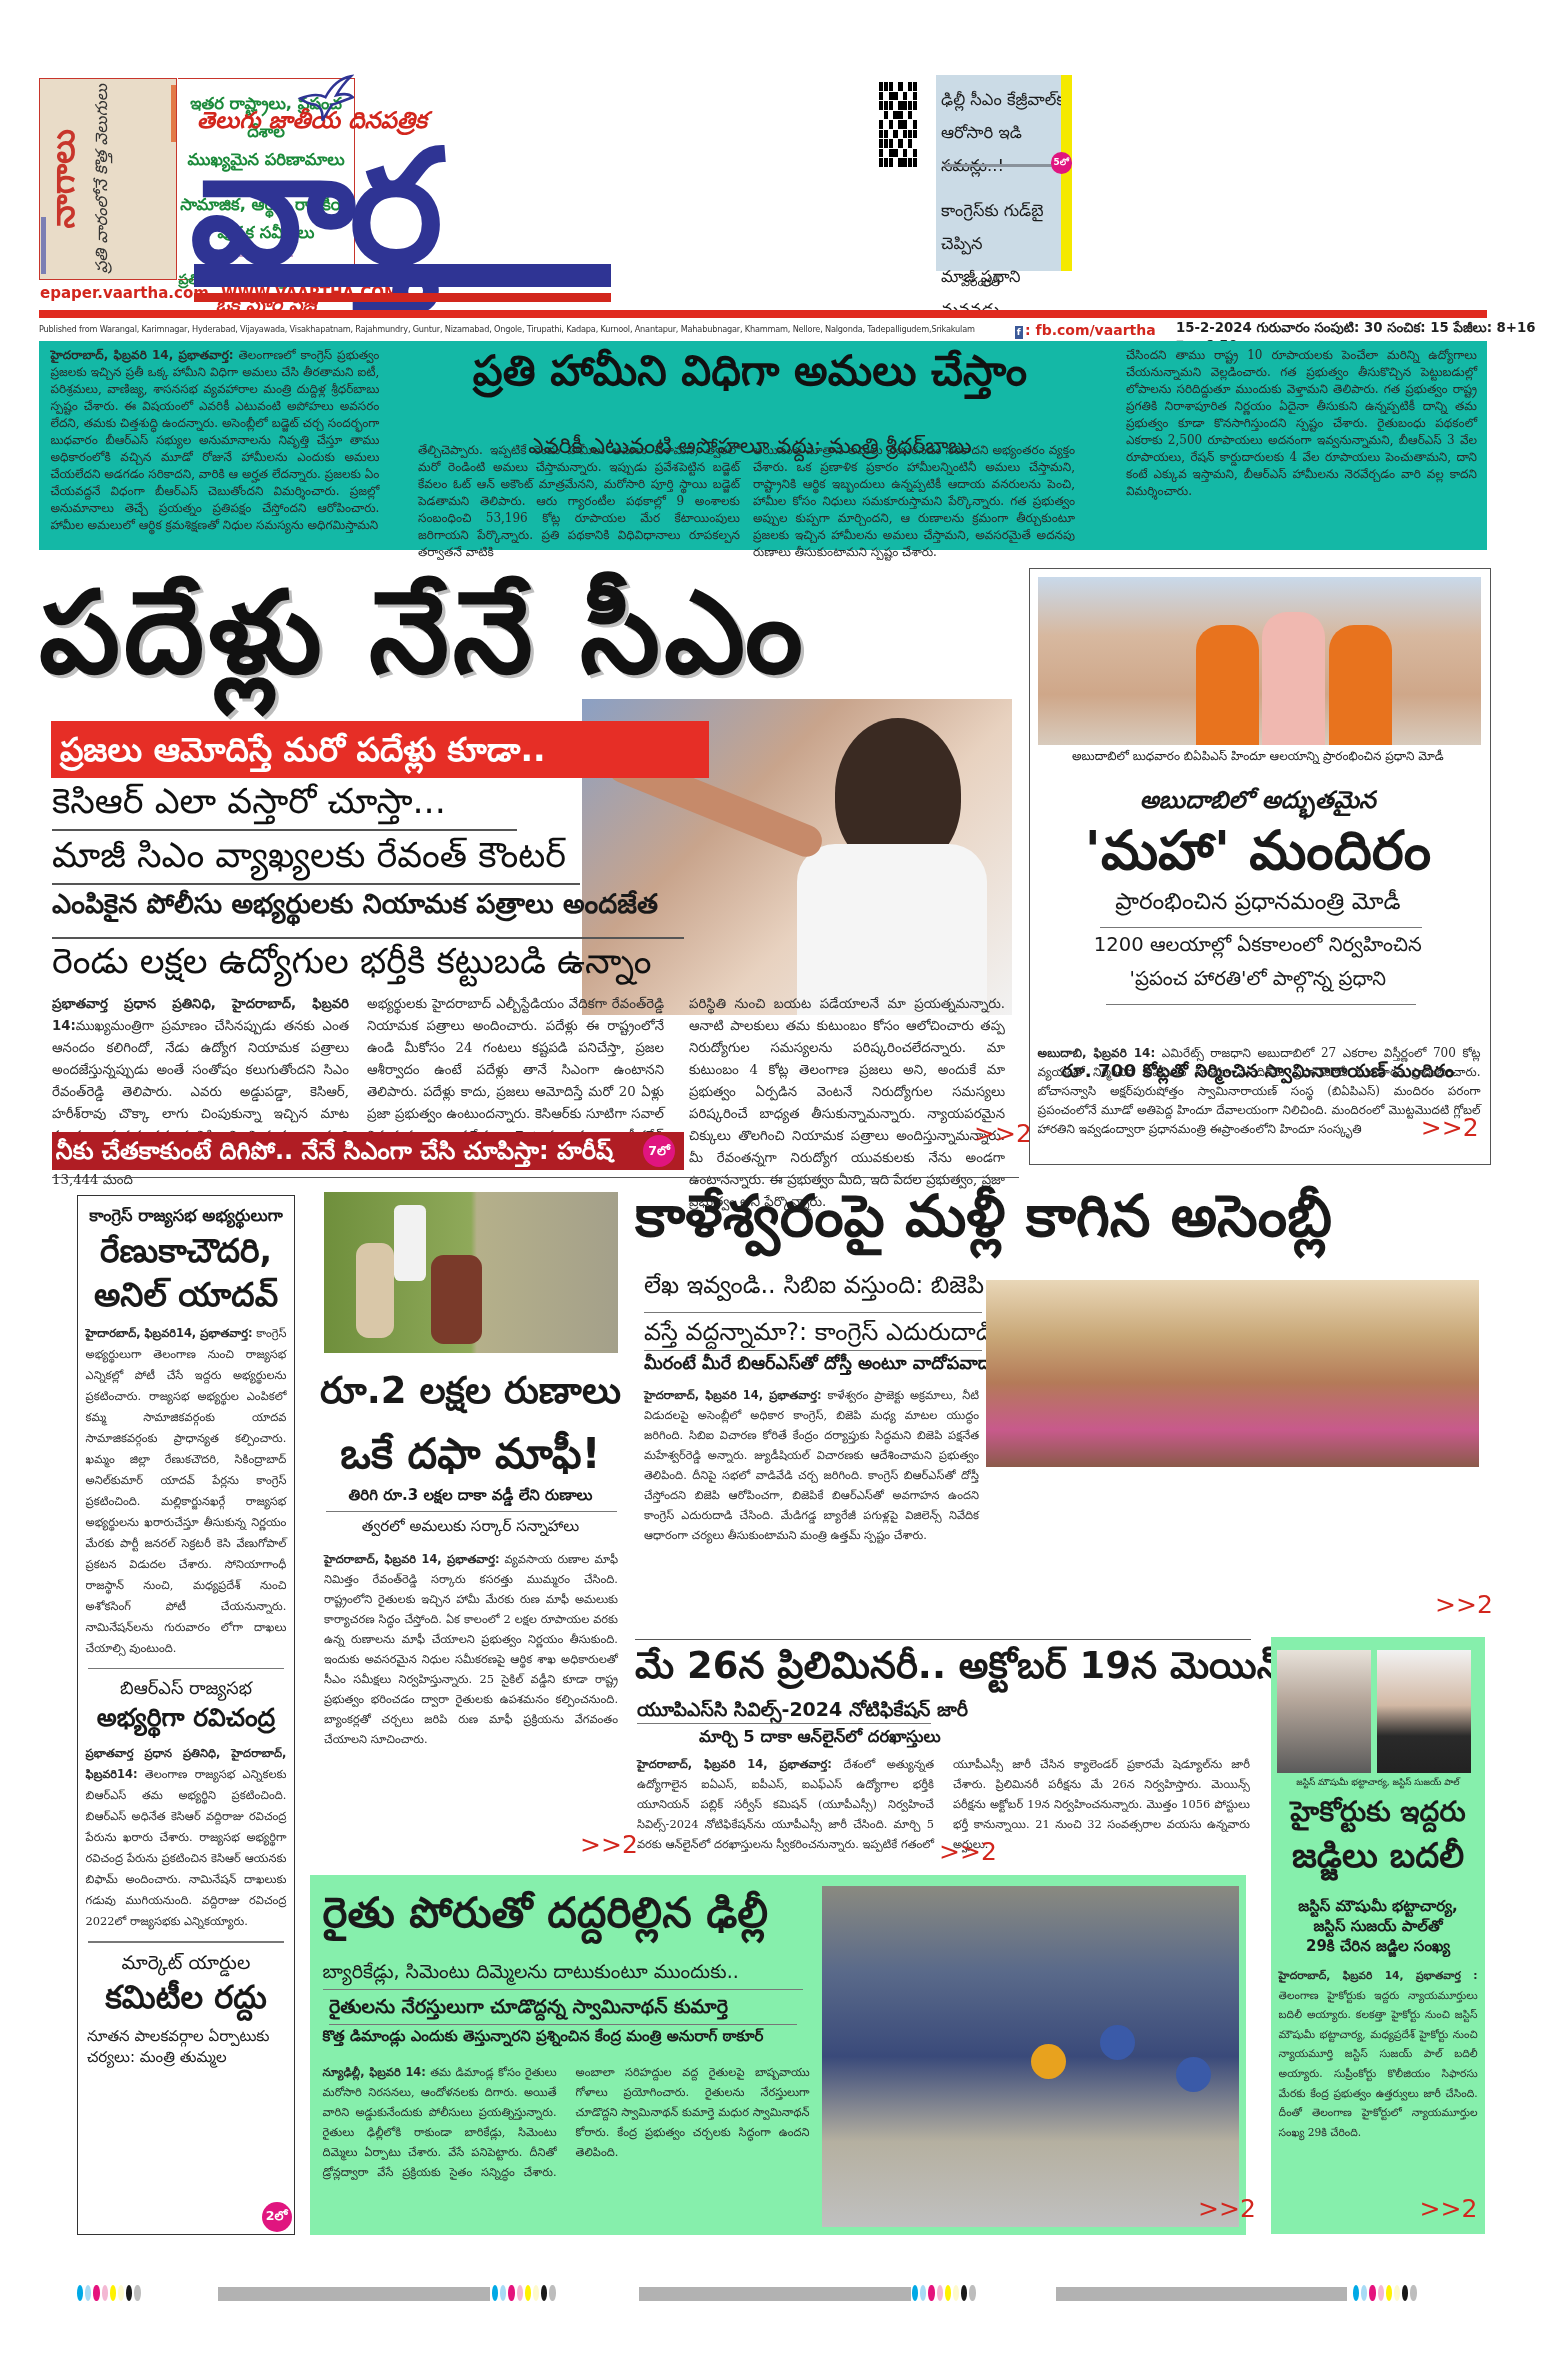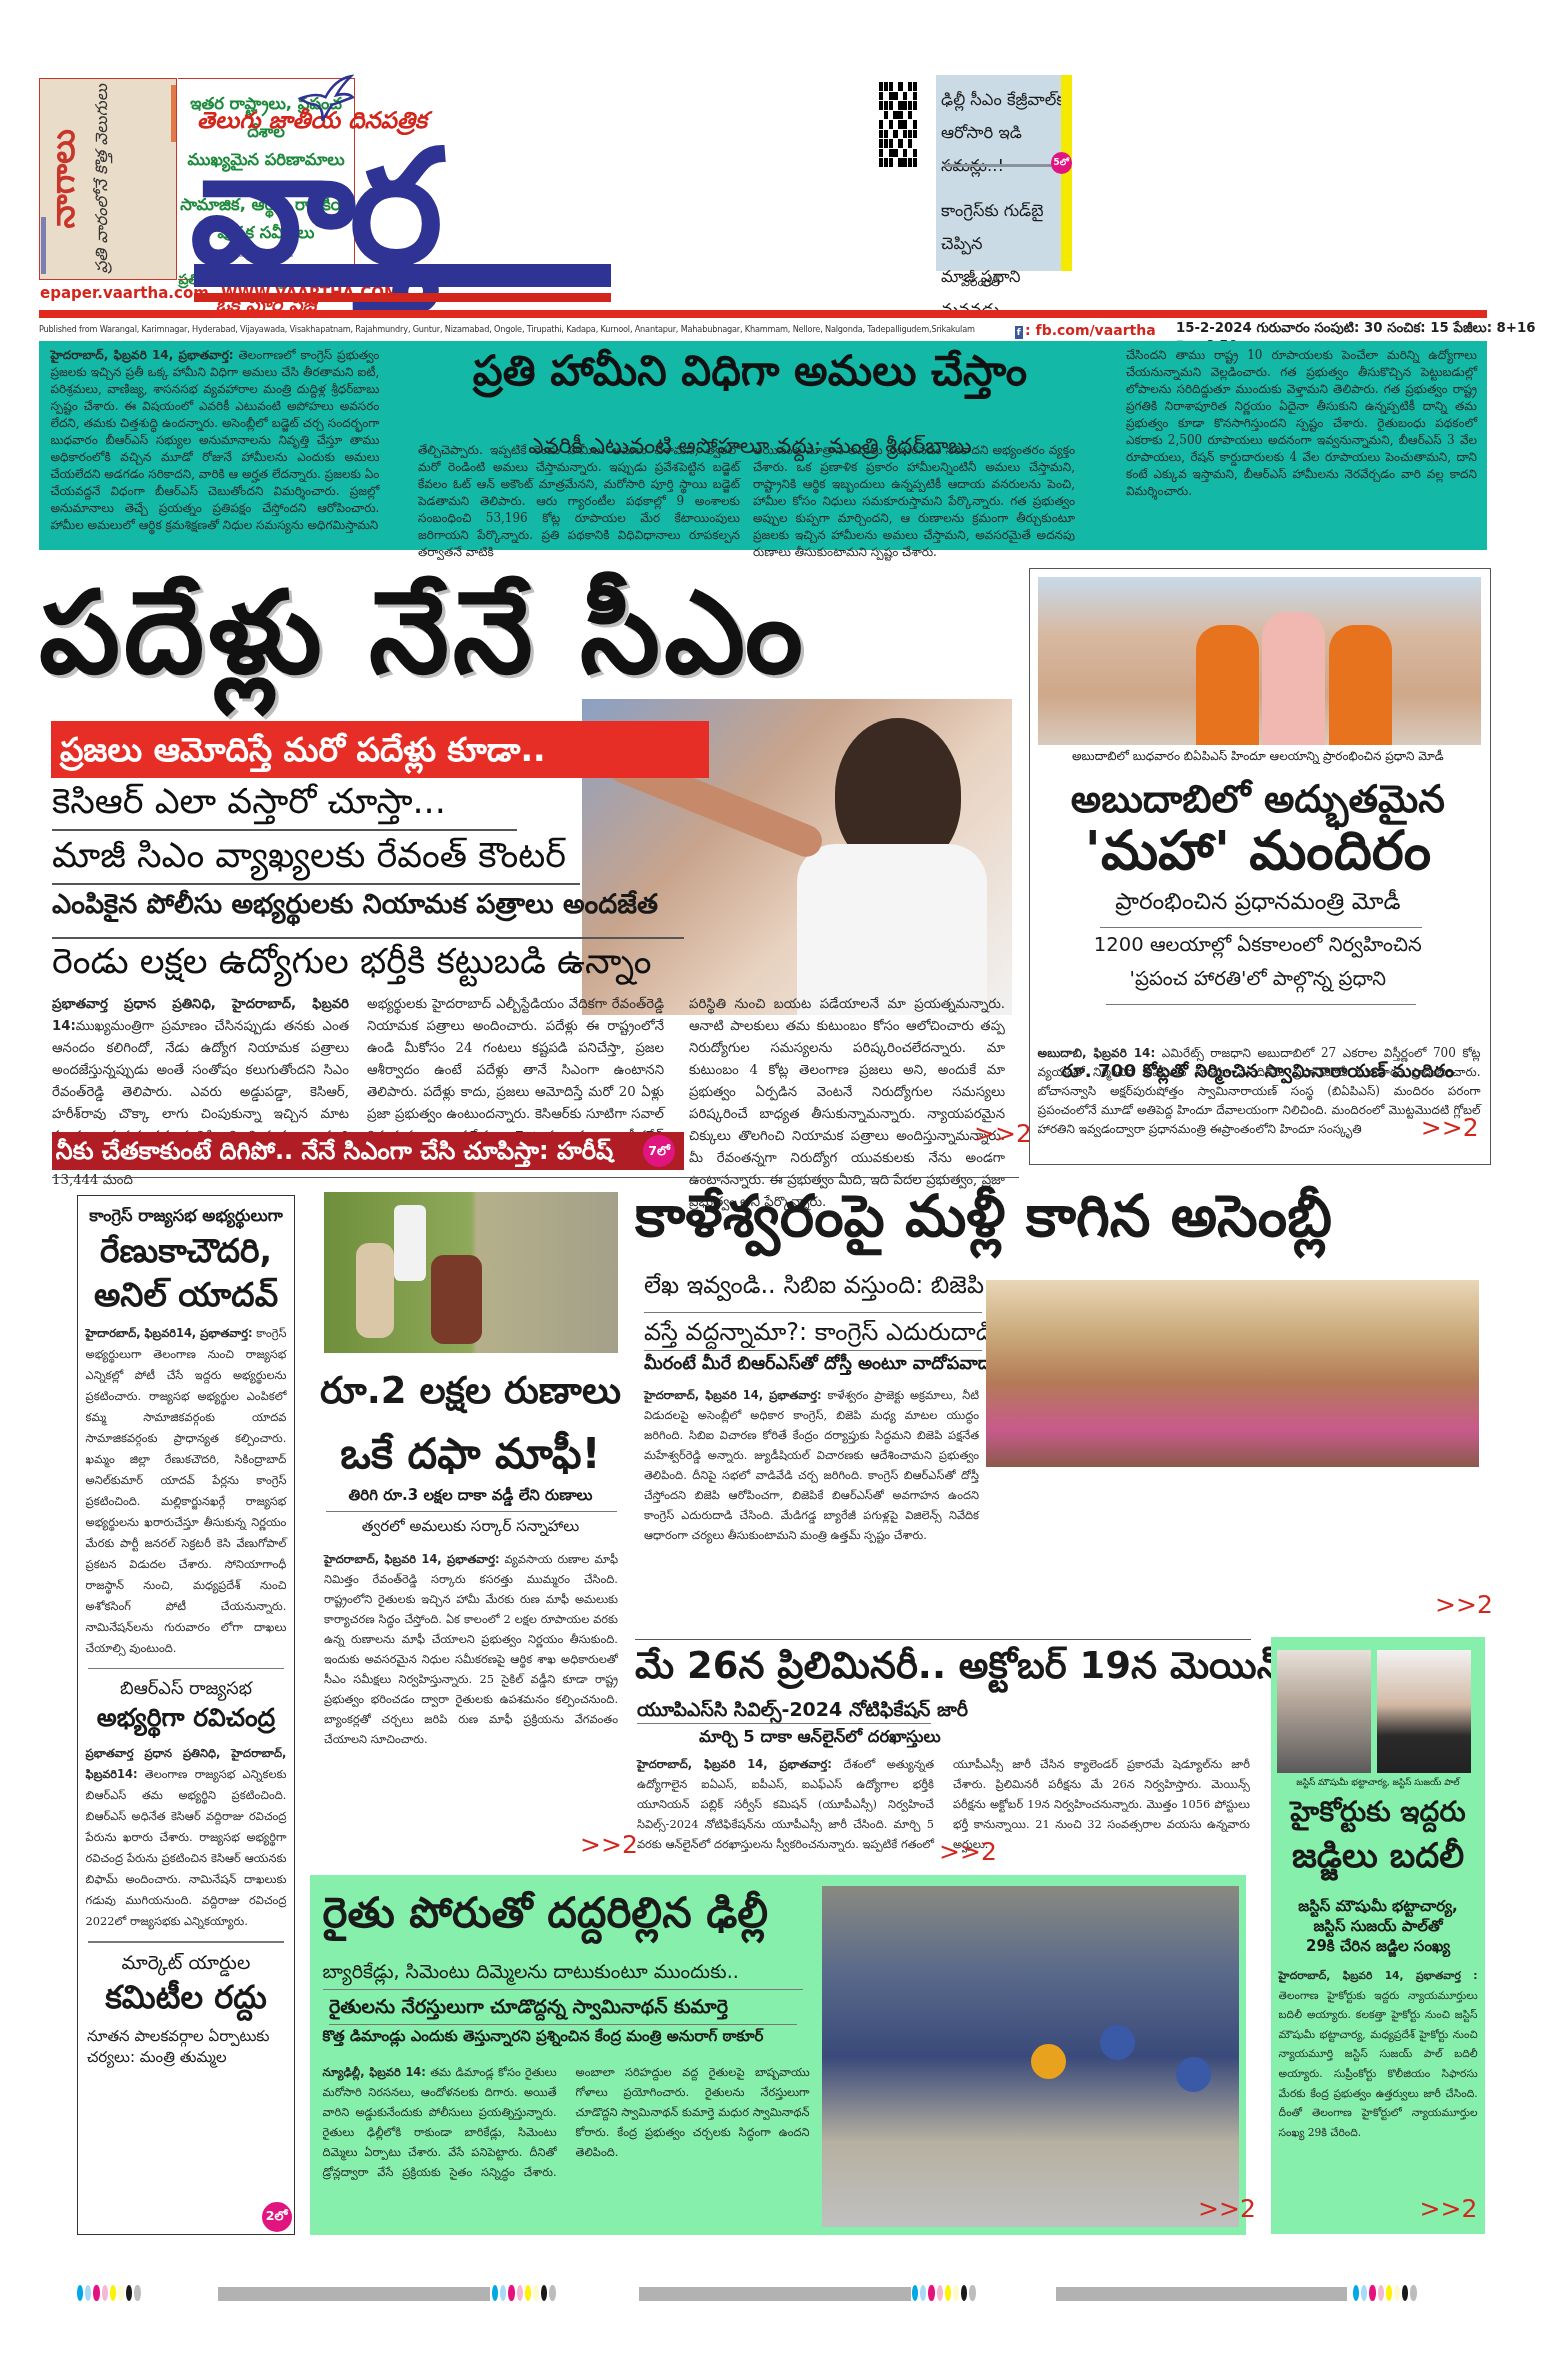--- a/index.html
+++ b/index.html
@@ -241,21 +241,21 @@
 <div class="abs link2" style="left:974px;top:1119px;">&gt;&gt;2</div>
 <div class="hr" style="left:52px;top:1177px;width:967px;height:1.3px;"></div>
 
 <div class="abs temple-box">
   <div class="temple-photo">
     <div class="figure" style="left:158px;height:120px;background:#e8731e;"></div>
     <div class="figure" style="left:224px;height:133px;background:#f0b8b0;"></div>
     <div class="figure" style="left:291px;height:120px;background:#e8731e;"></div>
   </div>
   <div class="abs center" style="left:6.3px;top:180px;width:443px;font-size:12px;">అబుదాబిలో బుధవారం బిఏపిఎస్ హిందూ ఆలయాన్ని ప్రారంభించిన ప్రధాని మోడీ</div>
-  <div class="abs center" style="left:6.3px;top:208px;width:443px;font-size:38px;font-weight:bold;">అబుదాబిలో అద్భుతమైన</div>
+  <div class="abs center" style="left:6.3px;top:217px;width:443px;font-size:24px;font-weight:bold;font-style:italic;">అబుదాబిలో అద్భుతమైన</div>
   <div class="abs center" style="left:6.3px;top:250px;width:443px;font-size:54px;font-weight:bold;">'మహా' మందిరం</div>
   <div class="abs center" style="left:6.3px;top:319px;width:443px;font-size:23px;">ప్రారంభించిన ప్రధానమంత్రి మోడీ</div>
   <div class="hr thin" style="left:70px;top:358px;width:322px;"></div>
   <div class="abs center" style="left:6.3px;top:364px;width:443px;font-size:19.6px;">1200 ఆలయాల్లో ఏకకాలంలో నిర్వహించిన</div>
   <div class="abs center" style="left:6.3px;top:398px;width:443px;font-size:19.6px;">'ప్రపంచ హారతి'లో పాల్గొన్న ప్రధాని</div>
   <div class="hr thin" style="left:76px;top:435px;width:310px;"></div>
   <div class="abs center" style="left:6.3px;top:443px;width:443px;font-size:18.3px;font-weight:bold;margin-top:48px;">రూ. 700 కోట్లతో నిర్మించిన స్వామినారాయణ్ మందిరం</div>
   <div class="abs body-text" style="left:7.6px;top:475px;width:443px;font-size:12px;line-height:19px;">
     <b>అబుదాబి, ఫిబ్రవరి 14:</b> <span>ఎమిరేట్స్ రాజధాని అబుదాబిలో 27 ఎకరాల విస్తీర్ణంలో 700 కోట్ల వ్యయంతో నిర్మించిన బిఏపిఎస్ హిందూ మందిర్‌ను ప్రధానిమోడీ బుధవారం ప్రారంభించారు. బోచాసన్వాసి అక్షర్‌పురుషోత్తం స్వామినారాయణ్ సంస్థ (బిఏపిఎస్) మందిరం పరంగా ప్రపంచంలోనే మూడో అతిపెద్ద హిందూ దేవాలయంగా నిలిచింది. మందిరంలో మొట్టమొదటి గ్లోబల్ హారతిని ఇవ్వడంద్వారా ప్రధానమంత్రి ఈప్రాంతంలోని హిందూ సంస్కృతి</span>
   </div>

